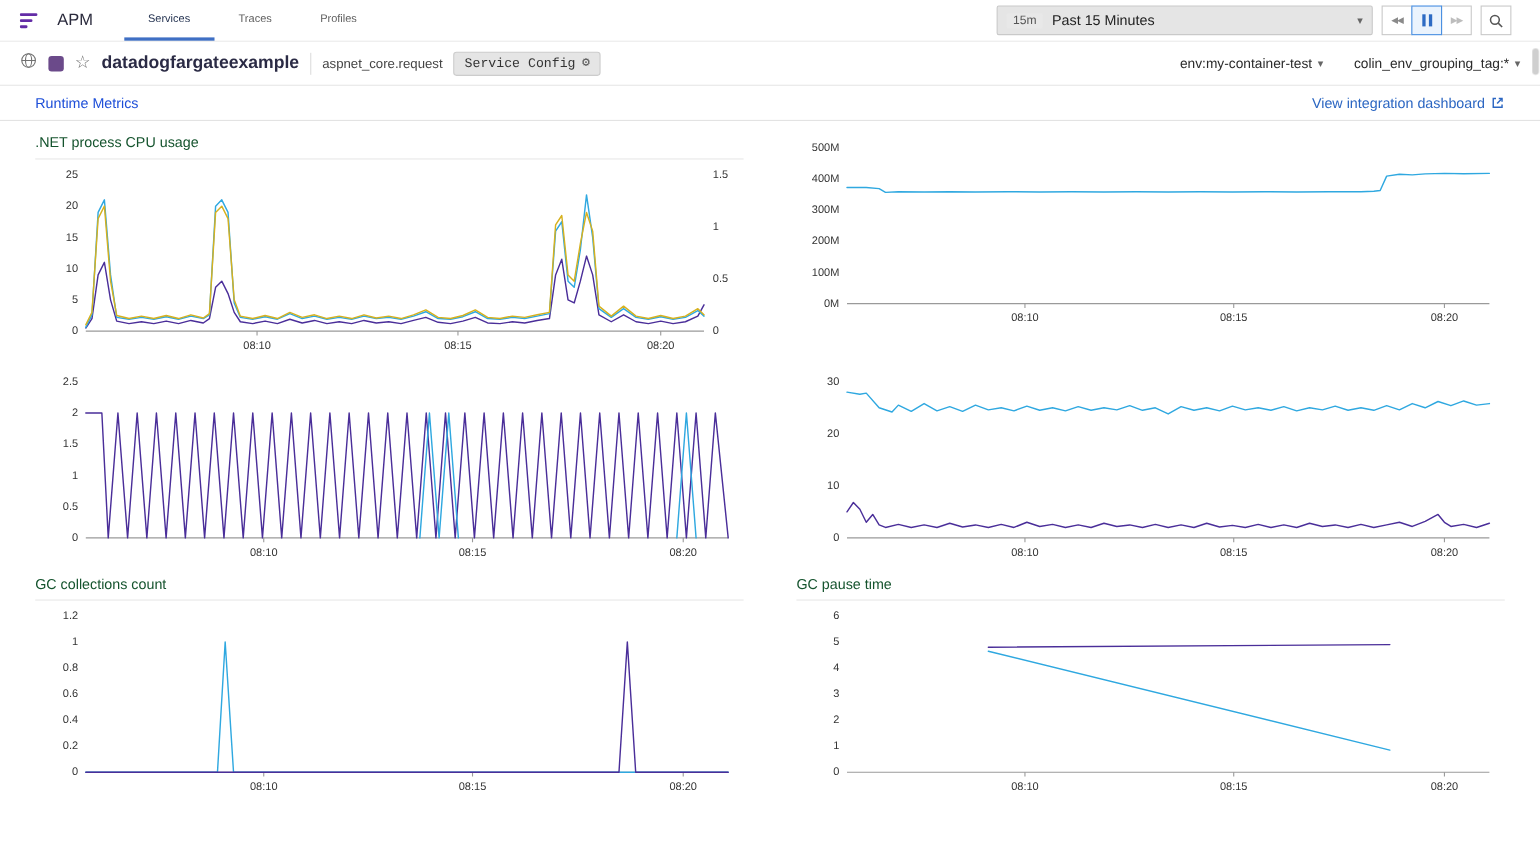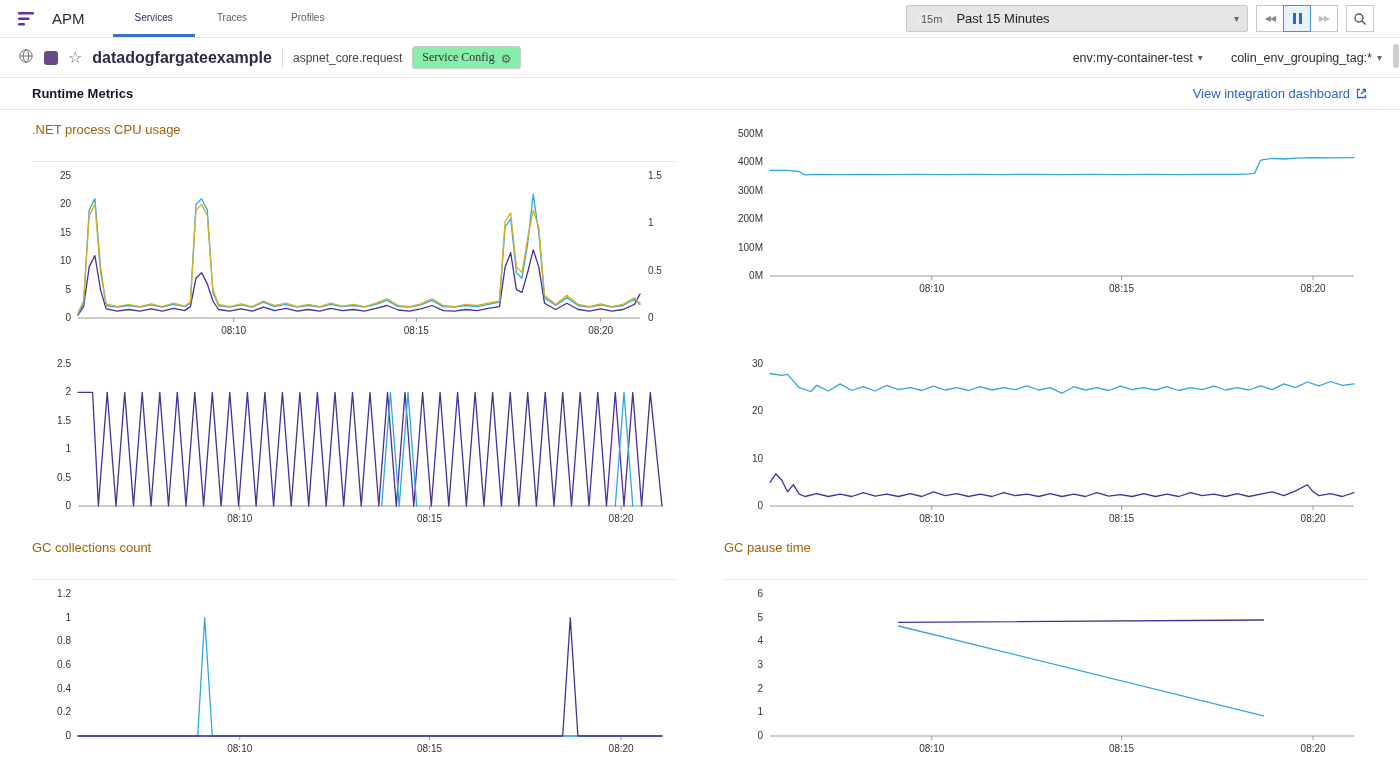--- a/index.html
+++ b/index.html
@@ -24,30 +24,30 @@
   .glyph-rw{font-size:8px;letter-spacing:-1px;color:#8a8a8a}
   .glyph-ff{font-size:8px;letter-spacing:-1px;color:#bdbdbd}
   .pause-ico{display:flex;gap:3px}
   .pause-ico i{width:3px;height:11px;background:#2d6bc4;display:block}
   .svc-bar{display:flex;align-items:center;height:40px;border-bottom:1px solid #e6e6e6;padding:0 18px;gap:10px;background:#fff}
   .swatch{width:14px;height:14px;border-radius:3px;background:#6b4a8a;display:inline-block}
   .star{font-size:16px;color:#6e6e6e;cursor:pointer;line-height:1}
   .svc-title{font-size:16px;font-weight:bold;color:#2b2b45}
   .vdiv{width:1px;height:20px;background:#ddd}
   .op{font-size:12px;color:#444;cursor:pointer}
-  .cfg{display:flex;align-items:flex-end;gap:6px;border:1px solid #ccc;border-radius:3px;background:#86efac;padding:3px 9px;font-size:12px;color:#333;cursor:pointer;font-family:Liberation Serif, serif}
+  .cfg{display:flex;align-items:flex-start;gap:6px;border:1px solid #ccc;border-radius:3px;background:#e5e5e5;padding:3px 9px;font-size:12px;color:#333;cursor:pointer;font-family:Liberation Mono, monospace}
   .gear{font-size:12px;color:#555;line-height:1}
   .svc-right{margin-left:auto;display:flex;align-items:center;gap:28px}
   .filter{font-size:12.5px;color:#2b2b2b;display:flex;align-items:center;gap:5px;cursor:pointer}
   .section-bar{display:flex;align-items:center;height:32px;border-bottom:1px solid #e3e3e3;padding:0 32px}
-  .section-title{font-size:13px;font-weight:bold;color:#0f172a}
+  .section-title{font-size:13px;font-weight:normal;color:#1d4ed8}
   .dash-link{margin-left:auto;display:flex;align-items:center;gap:5px;font-size:13px;color:#2b66c2;cursor:pointer;text-decoration:none}
   .charts{display:grid;grid-template-columns:1fr 1fr;column-gap:48px;padding:2px 32px 0}
   .chart-card{padding-top:10px}
-  .chart-title{font-size:13px;color:#a16207;padding-bottom:24px;border-bottom:1px solid #e8e8e8;margin-bottom:2px}
+  .chart-title{font-size:13px;color:#14532d;padding-bottom:7px;border-bottom:1px solid #e8e8e8;margin-bottom:2px}
   .chart-plot{width:644px;height:178px}
   .scroll-thumb{position:fixed;right:1px;top:44px;width:6px;height:24px;background:#cfcfcf;border-radius:3px}
   svg text{font-family:"Liberation Sans",sans-serif}
 </style>
 </head>
 <body>
 
 <header class="topnav">
   <div class="logo">
     <svg width="20" height="18" viewBox="0 0 20 18">

